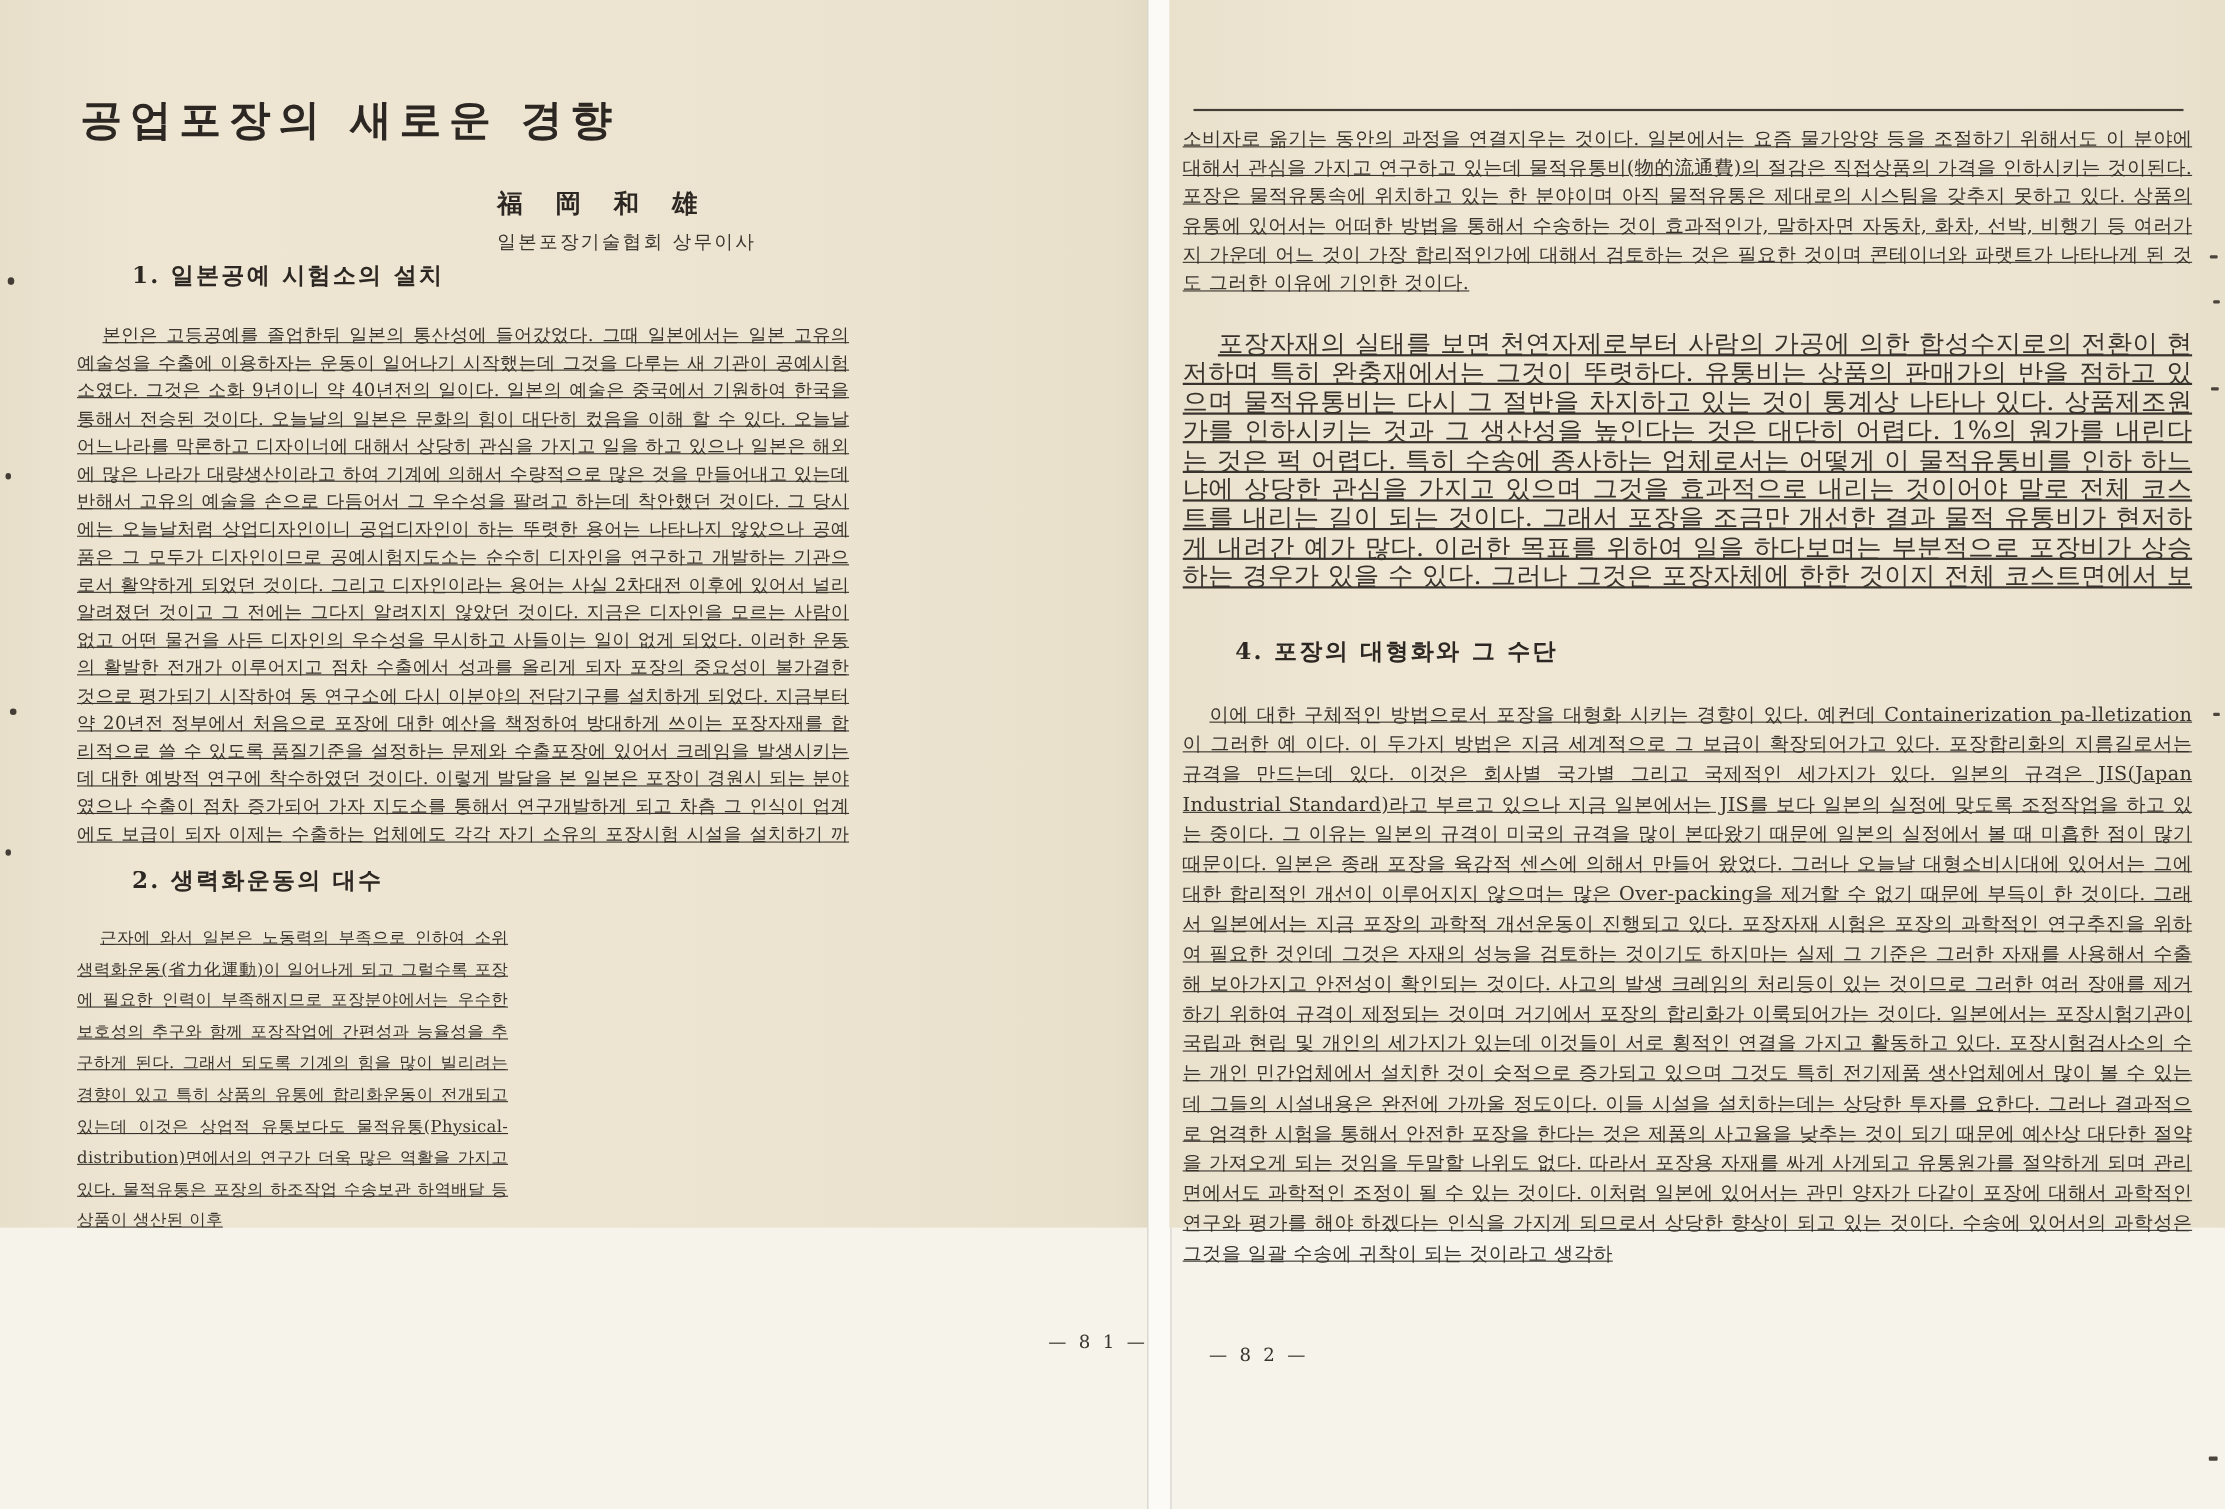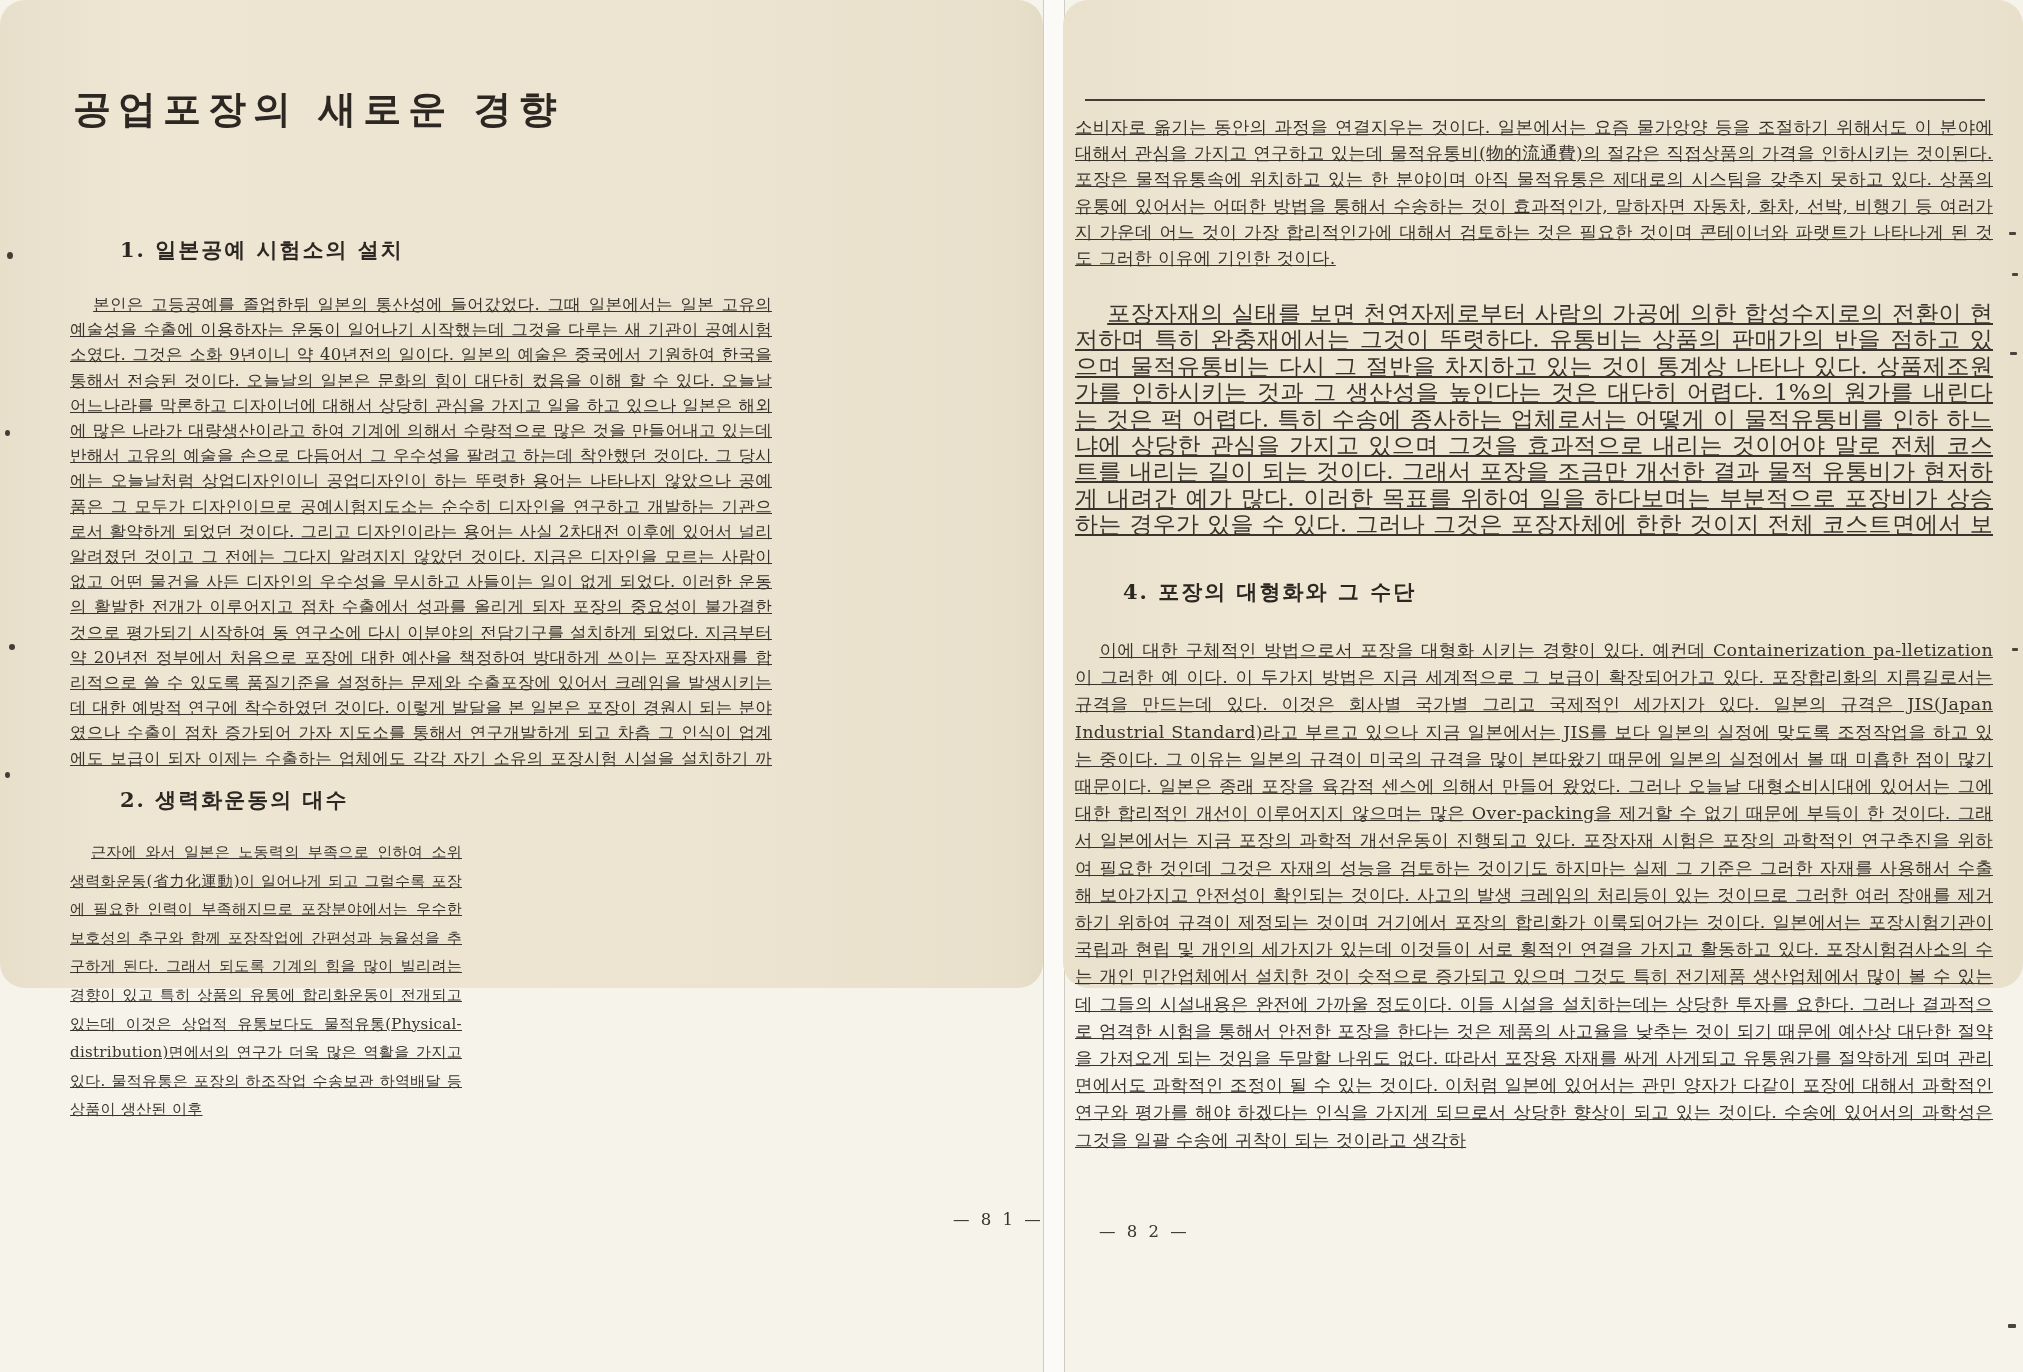--- a/index.html
+++ b/index.html
@@ -2,21 +2,21 @@
 <html><head>
 <meta charset="utf-8">
 <style>
   html,body{margin:0;padding:0;}
   body{
     width:2023px;height:1372px;overflow:hidden;position:relative;
     background:#f6f3ea;
     font-family:"DejaVu Serif","Liberation Serif",serif;
     color:#35302a;
   }
-  .page{position:absolute;top:0;height:988px;border-radius:25px;}
+  .page{position:absolute;top:0;height:1116px;}
   .page-left{
     left:0;width:1043px;
     background:linear-gradient(90deg,#e7dfca 0%,#eee6d3 12%,#ece4d0 70%,#e8e0cb 97%,#e3dbc6 100%);
   }
   .page-right{
     left:1063px;width:960px;
     background:linear-gradient(90deg,#e9e1cc 0%,#efe7d4 20%,#ede5d2 80%,#e8e0cb 100%);
   }
   .gutter{
     position:absolute;left:1043px;top:0;width:20px;height:1372px;
@@ -88,20 +88,24 @@
   .d3{left:2010px;top:352px;width:7px;height:3px;}
   .d4{left:2012px;top:648px;width:6px;height:3px;}
   .d5{left:2008px;top:1324px;width:8px;height:4px;}
 </style>
 </head>
 <body>
 
 <div class="page page-left">
   <h1 class="article-title">공업포장의  새로운  경향</h1>
 
+  <div class="author-block">
+    <div class="author-name">福岡和雄</div>
+    <div class="author-affiliation">일본포장기술협회 상무이사</div>
+  </div>
 
   <h2 class="sec-heading h-sec1">1.  일본공예 시험소의 설치</h2>
   <p class="body-text indent sec1-body">본인은 고등공예를 졸업한뒤 일본의 통산성에 들어갔었다. 그때 일본에서는 일본 고유의 예술성을 수출에 이용하자는 운동이 일어나기 시작했는데 그것을 다루는 새 기관이 공예시험소였다. 그것은 소화 9년이니 약 40년전의 일이다.  일본의 예술은 중국에서 기원하여 한국을 통해서 전승된 것이다. 오늘날의 일본은 문화의 힘이 대단히 컸음을 이해 할 수 있다. 오늘날 어느나라를 막론하고 디자이너에 대해서 상당히 관심을 가지고 일을 하고 있으나 일본은 해외에 많은 나라가 대량생산이라고 하여 기계에 의해서 수량적으로 많은 것을 만들어내고 있는데 반해서 고유의 예술을 손으로 다듬어서 그 우수성을 팔려고 하는데 착안했던 것이다.  그 당시에는 오늘날처럼 상업디자인이니 공업디자인이 하는 뚜렷한 용어는 나타나지 않았으나 공예품은 그 모두가 디자인이므로 공예시험지도소는 순수히 디자인을 연구하고 개발하는 기관으로서 활약하게 되었던 것이다. 그리고 디자인이라는 용어는 사실 2차대전 이후에 있어서 널리 알려졌던 것이고 그 전에는 그다지 알려지지 않았던 것이다. 지금은 디자인을 모르는 사람이 없고 어떤 물건을 사든 디자인의 우수성을 무시하고 사들이는 일이 없게 되었다. 이러한 운동의 활발한 전개가 이루어지고 점차 수출에서 성과를 올리게 되자 포장의 중요성이 불가결한 것으로 평가되기 시작하여 동 연구소에 다시 이분야의 전담기구를 설치하게 되었다. 지금부터 약 20년전 정부에서 처음으로 포장에 대한 예산을 책정하여 방대하게 쓰이는 포장자재를 합리적으로 쓸 수 있도록 품질기준을 설정하는 문제와 수출포장에 있어서 크레임을 발생시키는데 대한 예방적 연구에 착수하였던 것이다. 이렇게 발달을 본 일본은 포장이 경원시 되는 분야였으나 수출이 점차 증가되어 가자 지도소를 통해서 연구개발하게 되고 차츰 그 인식이 업계에도 보급이 되자 이제는 수출하는 업체에도 각각 자기 소유의 포장시험 시설을 설치하기 까지에 이르른 것이다.</p>
 
   <h2 class="sec-heading h-sec2">2.  생력화운동의 대수</h2>
   <p class="body-text indent sec2-body">근자에 와서 일본은 노동력의 부족으로 인하여 소위 생력화운동(省力化運動)이 일어나게 되고 그럴수록 포장에 필요한 인력이 부족해지므로 포장분야에서는 우수한 보호성의 추구와 함께 포장작업에 간편성과 능율성을 추구하게 된다. 그래서 되도록 기계의 힘을 많이 빌리려는 경향이 있고 특히 상품의 유통에 합리화운동이 전개되고 있는데 이것은 상업적 유통보다도 물적유통(Physical-distribution)면에서의 연구가 더욱 많은 역활을 가지고 있다. 물적유통은 포장의 하조작업 수송보관 하역배달 등 상품이 생산된 이후</p>
 
 
   <div class="pageno pageno-left">— 8 1 —</div>
 </div>

